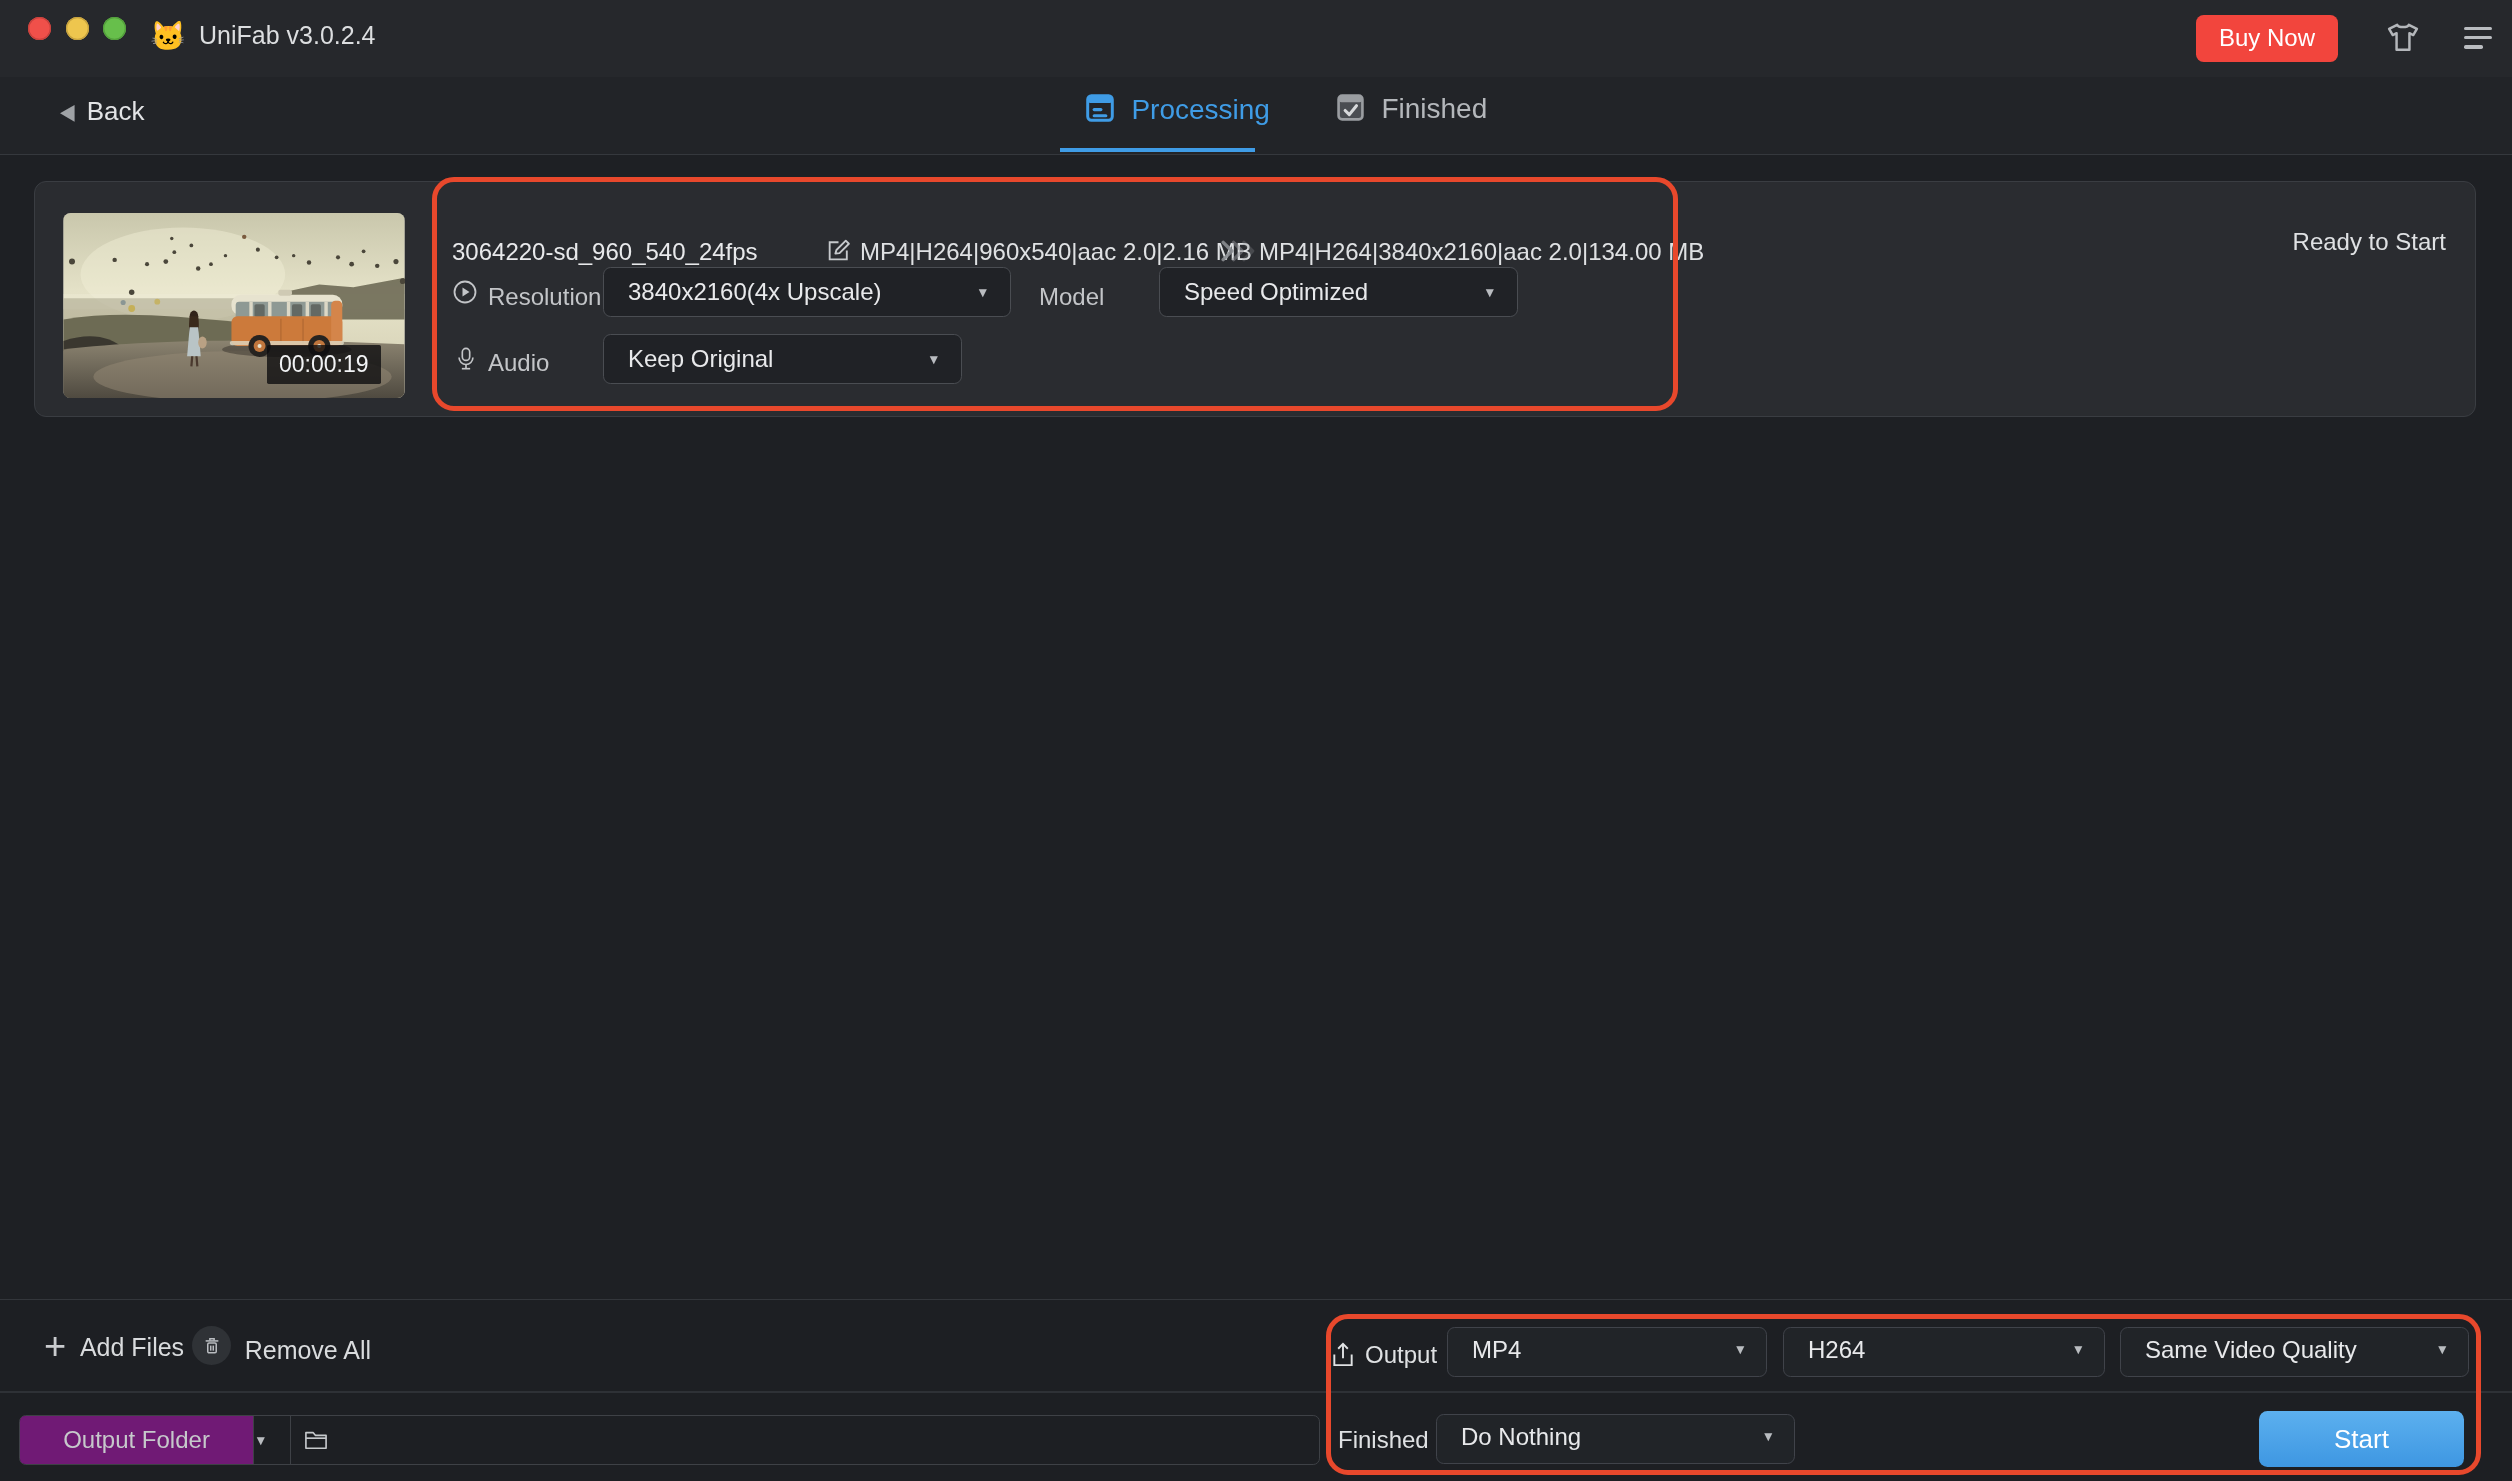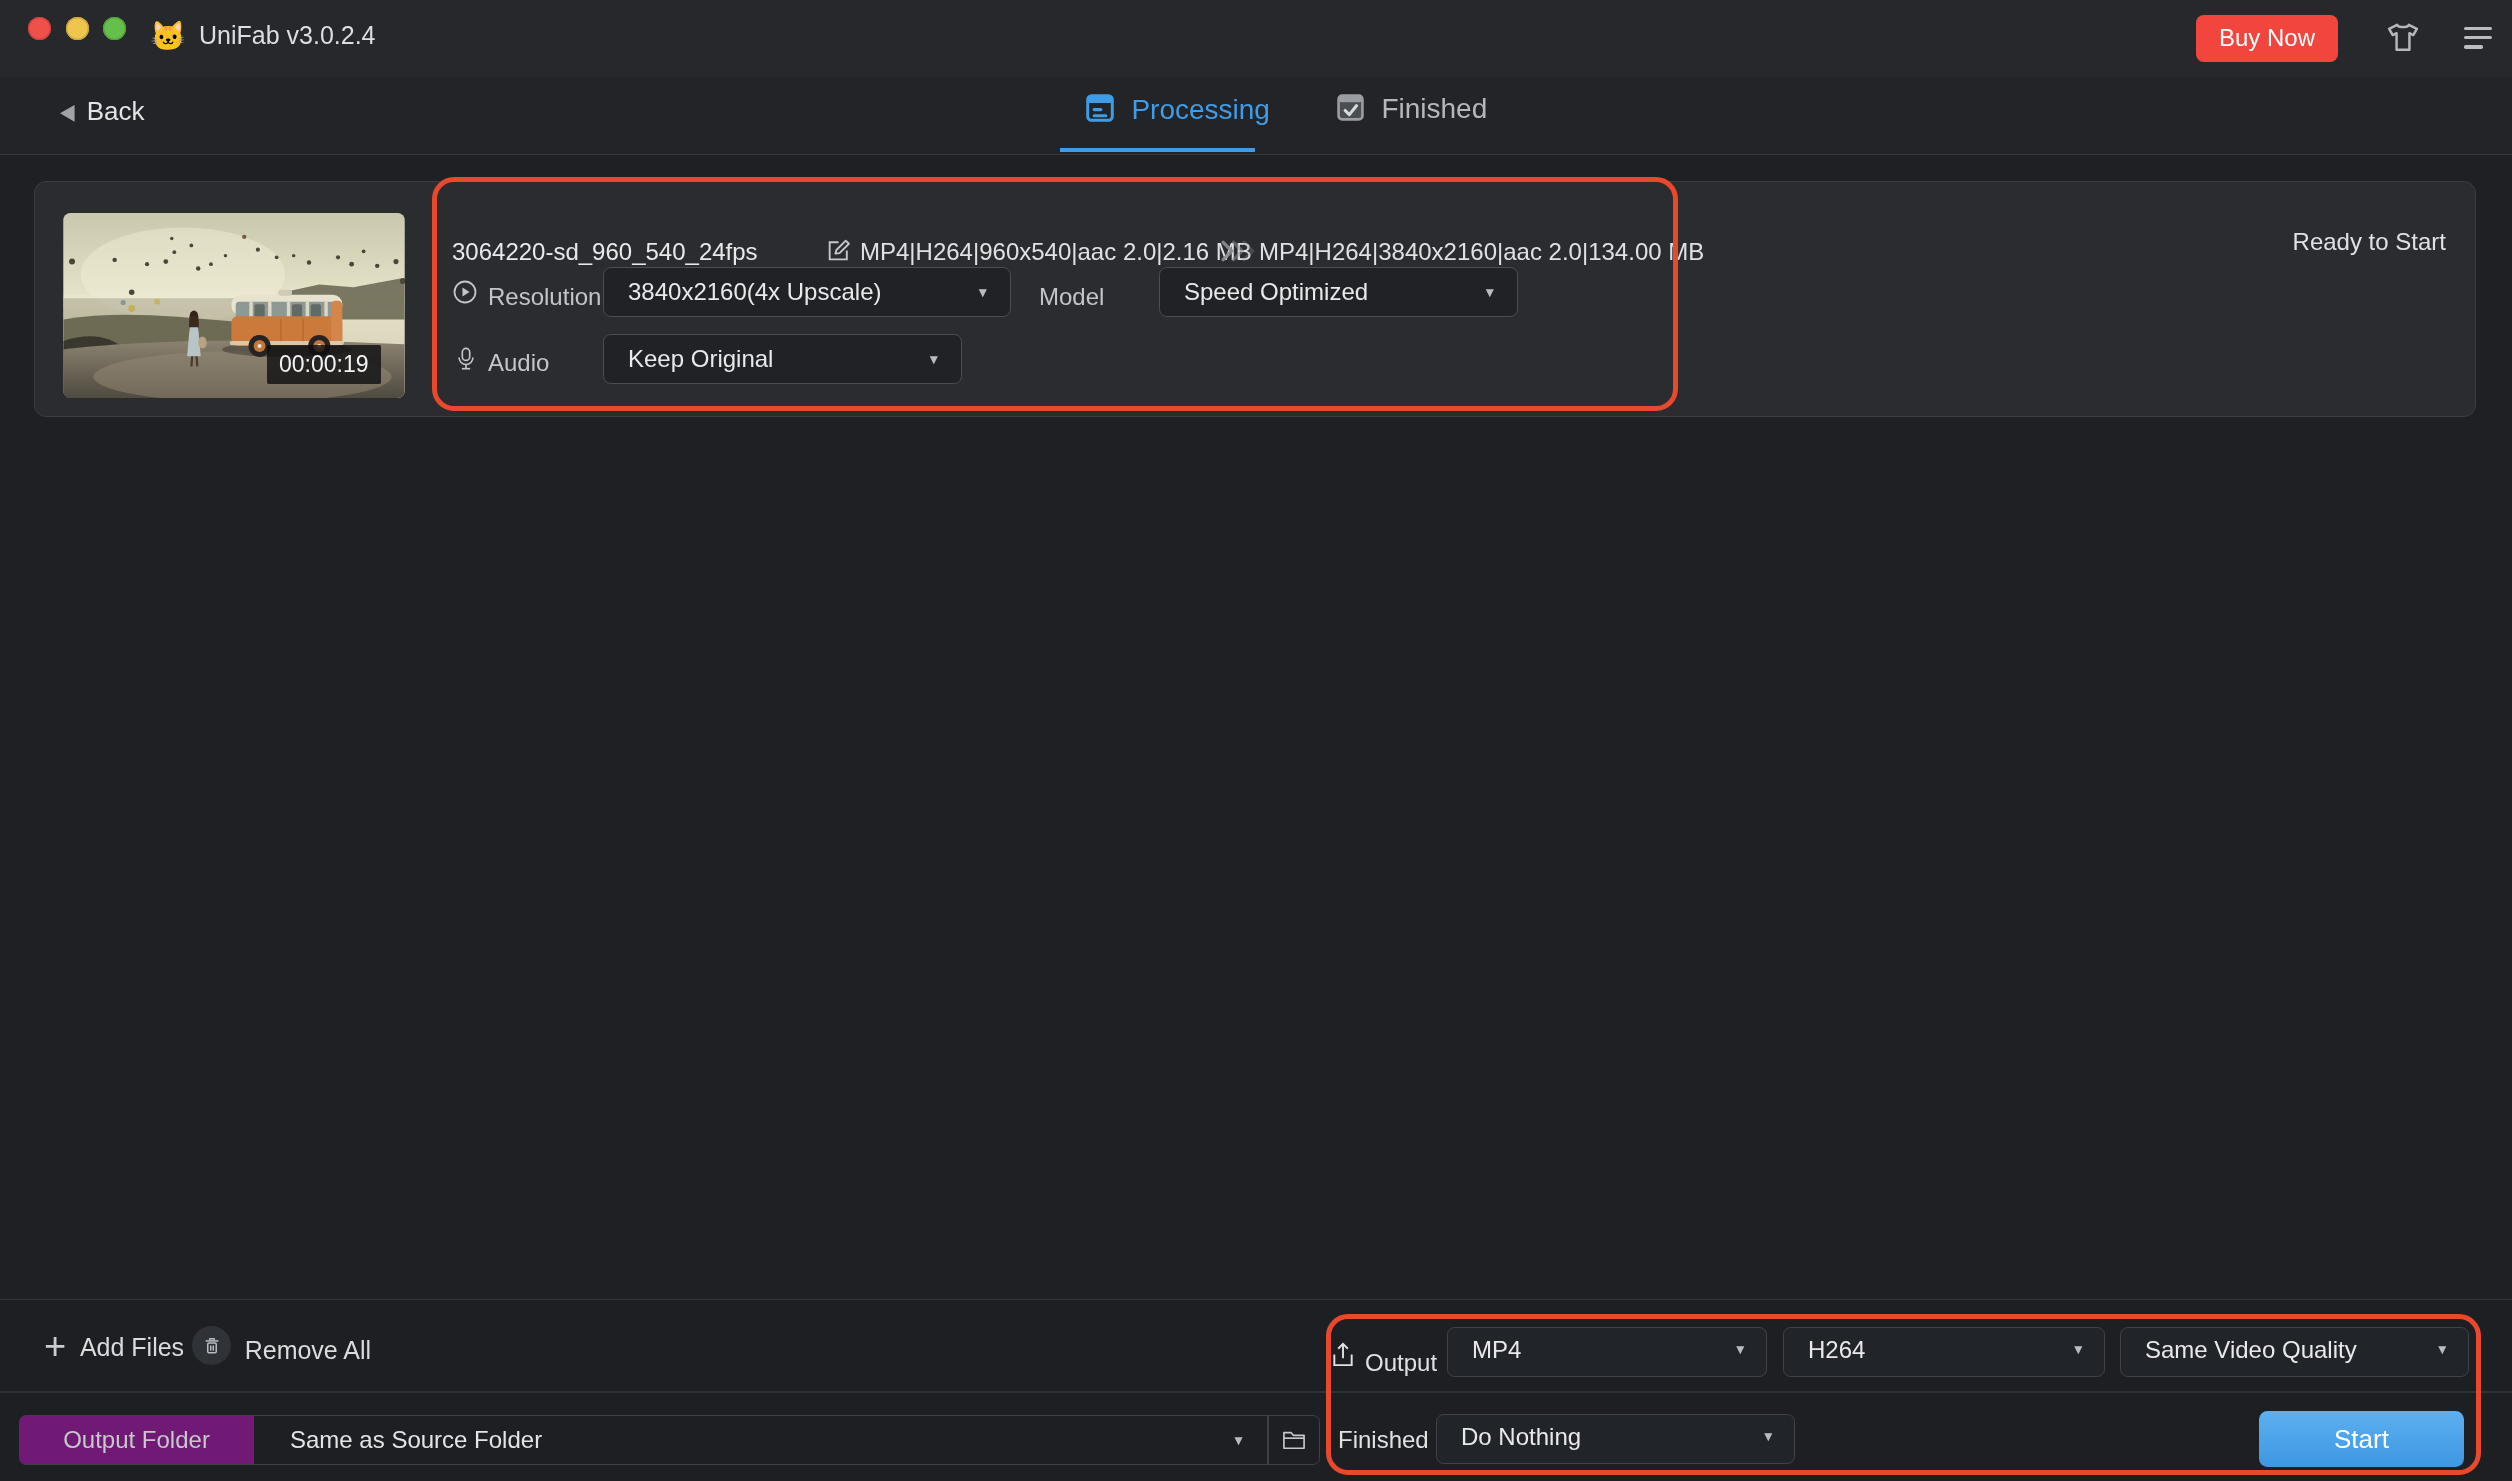--- a/index.html
+++ b/index.html
@@ -73,21 +73,21 @@
 
   .ofc{position:absolute;left:19px;top:115px;width:1301px;height:50px;border:1.7px solid #3e4146;border-radius:6.8px;display:flex;align-items:center;}
   .ofc .seg{width:234px;height:100%;background:#701a75;border-right:1.7px solid #3e4146;display:flex;align-items:center;justify-content:center;
             font-size:24px;color:#c6c8cb;border-radius:5.1px 0 0 5.1px;}
   .ofc .val{flex:1;padding-left:36px;font-size:24px;color:#e3e4e6;cursor:pointer;}
   .ofc .caret{font-size:13.7px;color:#b9bcc0;padding-right:22px;cursor:pointer;}
   .ofc .vsep{width:1.7px;height:100%;background:#3e4146;}
   .ofc .folderbtn{width:50px;height:100%;display:flex;align-items:center;justify-content:center;cursor:pointer;}
 
   .outgroup-ico{position:absolute;left:1330px;top:41px;width:26px;height:27px;}
-  .outlabel{position:absolute;left:1365px;top:41px;font-size:24px;color:#dfe1e3;margin-top:8px;}
+  .outlabel{position:absolute;left:1365px;top:41px;font-size:24px;color:#dfe1e3;}
   .fdd{position:absolute;height:50px;background:#212428;border:1.7px solid #40434a;border-radius:7.7px;
        display:flex;align-items:center;padding:0 19px 5px 24px;cursor:pointer;}
   .fdd .val{font-size:24px;color:#e8e9eb;flex:1;white-space:nowrap;}
   .fdd .caret{font-size:13.7px;color:#b9bcc0;margin-left:13.7px;}
   .finlabel{position:absolute;left:1338px;top:126px;font-size:24px;color:#dfe1e3;}
   .startbtn{position:absolute;left:2259px;top:111px;width:205px;height:56px;border-radius:8.5px;
             background:linear-gradient(#5cb0ef,#3e97e2);display:flex;align-items:center;justify-content:center;
             font-size:26px;color:#fff;cursor:pointer;}
   svg{overflow:visible;}
 </style>
@@ -312,21 +312,20 @@
           <rect x="8" y="9.5" width="10" height="11.5" rx="1.5"></rect>
           <line x1="11.5" y1="12.5" x2="11.5" y2="18.5"></line>
           <line x1="14.5" y1="12.5" x2="14.5" y2="18.5"></line>
         </svg>
       </span>
       <span class="lbl">Remove All</span>
     </div>
 
     <div class="ofc">
       <div class="seg">Output Folder</div>
-      <div class="val">Same as Source Folder</div>
       <div class="caret">▼</div>
       <div class="vsep"></div>
       <div class="folderbtn">
         <svg width="26" height="22" viewBox="0 0 28 24" fill="none" stroke="#c6c9cc" stroke-width="1.8">
           <path d="M3 21 V4 H11 L13.5 7 H25 V21 Z" stroke-linejoin="round"></path>
           <path d="M3 10 H25"></path>
         </svg>
       </div>
     </div>
 

